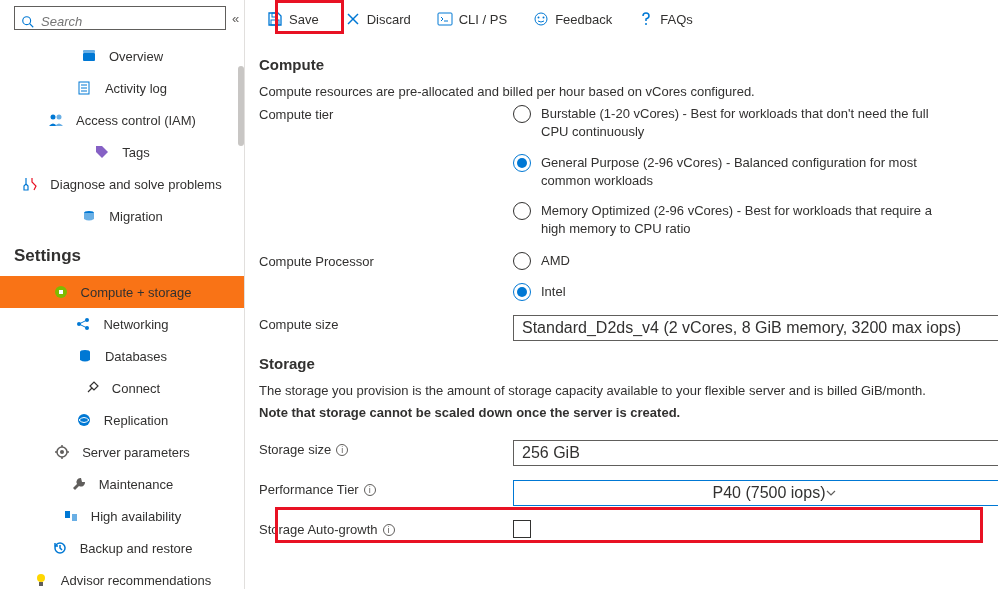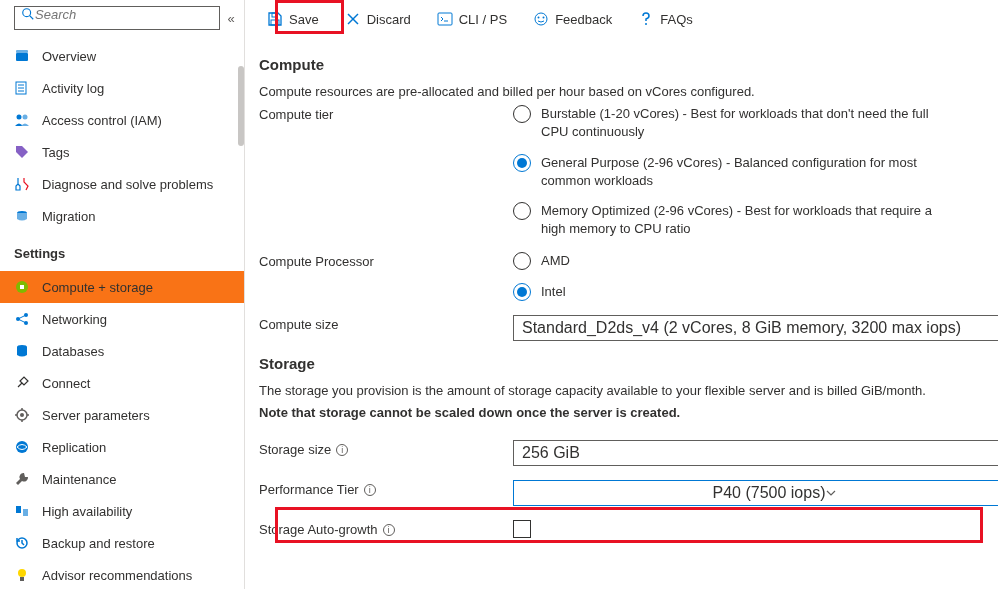--- a/index.html
+++ b/index.html
@@ -1,28 +1,28 @@
 <!DOCTYPE html>
 <html><head>
 <meta charset="utf-8">
 <style>
 * { box-sizing: border-box; margin: 0; padding: 0; }
 body { font-family: "Segoe UI", Arial, sans-serif; font-size: 13px; color: #323130; background: #fff; width: 998px; height: 589px; overflow: hidden; position: relative; }
 .layout { display: flex; height: 589px; }
 .sidebar { width: 245px; border-right: 1px solid #e1dfdd; display: flex; flex-direction: column; height: 100%; overflow: hidden; }
 .search-row { display: flex; align-items: center; padding: 6px 8px 6px 14px; gap: 6px; }
-.search-box { flex: 1; display: flex; align-items: flex-start; border: 1px solid #605e5c; height: 24px; padding: 0 6px; }
+.search-box { flex: 1; display: flex; align-items: flex-end; border: 1px solid #605e5c; height: 24px; padding: 0 6px; gap: 6px; }
 .search-box input { border: none; outline: none; font-size: 13px; flex: 1; font-style: italic; color: #605e5c; background: transparent; }
 .collapse-btn { width: 18px; text-align: center; cursor: pointer; color: #605e5c; font-size: 13px; }
 .scroll-area { flex: 1; overflow-y: auto; position: relative; }
 .nav-list { padding: 4px 0 0 0; }
-.nav-item { display: flex; align-items: center; height: 32px; padding: 0 14px; gap: 12px; cursor: pointer; font-size: 13px; color: #323130; }
+.nav-item { display: flex; align-items: center; height: 32px; padding: 0 14px; gap: 12px; cursor: pointer; font-size: 13px; color: #323130; justify-content: center; }
 .nav-item.selected { background: #f97316; }
 .nav-item .icon { width: 16px; height: 16px; display: flex; align-items: center; justify-content: center; flex-shrink: 0; }
-.section-head { padding: 14px 14px 6px 14px; font-weight: 600; font-size: 13px; }
+.section-head { padding: 14px 14px 6px 14px; font-weight: 600; font-size: 17px; }
 .sb { position: absolute; right: 0; top: 30px; width: 6px; height: 80px; background: #c8c6c4; border-radius: 3px; }
 
 .main { flex: 1; padding: 0; position: relative; overflow: hidden; }
 .toolbar { display: flex; align-items: center; height: 38px; padding: 0 14px; gap: 10px; border-bottom: 0; }
 .tb-btn { display: flex; align-items: flex-end; gap: 6px; padding: 4px 8px; cursor: pointer; font-size: 13px; color: #323130; }
 .tb-btn .icon { width: 16px; height: 16px; }
 .highlight-save { position: absolute; left: 275px; top: 0px; width: 69px; height: 34px; border: 3px solid #e81123; pointer-events: none; }
 .highlight-perf { position: absolute; left: 275px; top: 507px; width: 708px; height: 36px; border: 3px solid #e81123; pointer-events: none; }
 
 .content { padding: 18px 14px 0 14px; }
@@ -160,38 +160,38 @@
           <span class="icon">
               <svg width="16" height="16" viewBox="0 0 16 16">
                 <path d="M4 12 L8 8 L6 6 L10 2 L14 6 L10 10 L8 8" fill="none" stroke="#323130" stroke-width="1.2"></path>
               </svg>
             </span>
           <span>Connect</span>
         </div>
         <div class="nav-item">
           <span class="icon">
               <svg width="16" height="16" viewBox="0 0 16 16">
+                <circle cx="8" cy="8" r="6" fill="#0078d4"></circle>
+                <path d="M3 8 Q8 3 13 8 Q8 13 3 8" fill="none" stroke="#fff"></path>
+              </svg>
+            </span>
+          <span>Replication</span>
+        </div>
+        <div class="nav-item">
+          <span class="icon">
+              <svg width="16" height="16" viewBox="0 0 16 16">
                 <circle cx="8" cy="8" r="5" fill="none" stroke="#605e5c" stroke-width="1.5"></circle>
                 <circle cx="8" cy="8" r="2" fill="#605e5c"></circle>
                 <line x1="8" y1="1" x2="8" y2="3" stroke="#605e5c" stroke-width="1.5"></line>
                 <line x1="8" y1="13" x2="8" y2="15" stroke="#605e5c" stroke-width="1.5"></line>
                 <line x1="1" y1="8" x2="3" y2="8" stroke="#605e5c" stroke-width="1.5"></line>
                 <line x1="13" y1="8" x2="15" y2="8" stroke="#605e5c" stroke-width="1.5"></line>
               </svg>
             </span>
           <span>Server parameters</span>
-        </div>
-        <div class="nav-item">
-          <span class="icon">
-              <svg width="16" height="16" viewBox="0 0 16 16">
-                <circle cx="8" cy="8" r="6" fill="#0078d4"></circle>
-                <path d="M3 8 Q8 3 13 8 Q8 13 3 8" fill="none" stroke="#fff"></path>
-              </svg>
-            </span>
-          <span>Replication</span>
         </div>
         <div class="nav-item">
           <span class="icon">
               <svg width="16" height="16" viewBox="0 0 16 16">
                 <path d="M10 2 A4 4 0 0 0 6 8 L2 12 L4 14 L8 10 A4 4 0 0 0 14 6 L11 6 L10 2" fill="#605e5c"></path>
               </svg>
             </span>
           <span>Maintenance</span>
         </div>
         <div class="nav-item">

